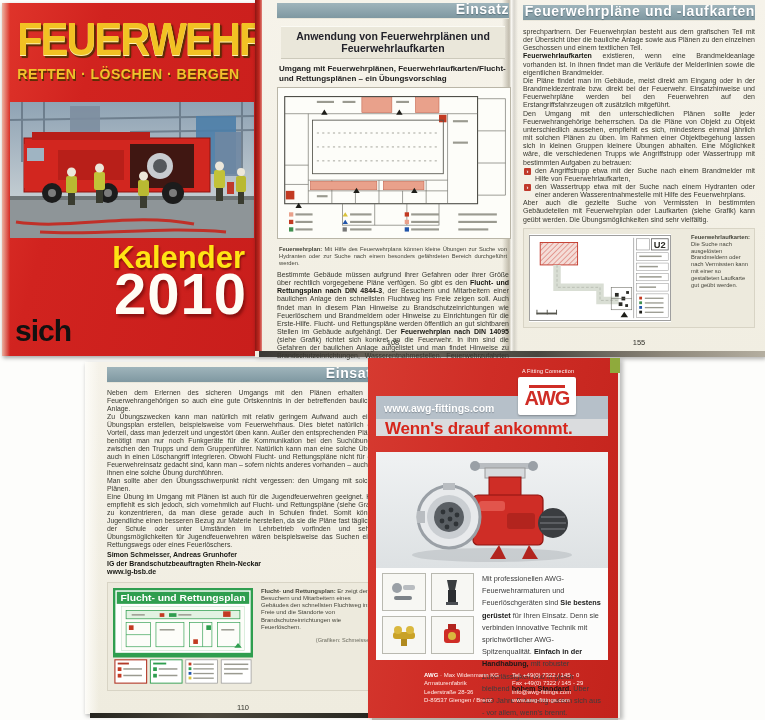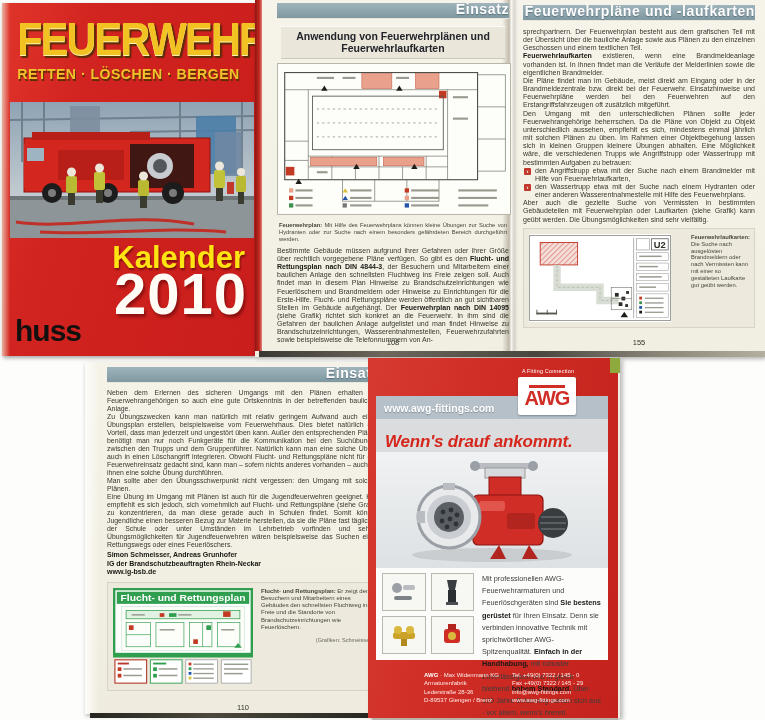--- a/index.html
+++ b/index.html
@@ -123,22 +123,22 @@
   }
   .ad-logo-bar{width:36px;height:3px;background:#cf2d26;margin-bottom:1px;}
   .ad-logo-text{font-size:20px;font-weight:800;color:#cf2d26;letter-spacing:-1px;line-height:18px;}
   .ad-url-band{
     position:absolute;left:8px;right:10px;top:38px;height:23px;background:#b6c0c9;
     display:flex;align-items:center;
   }
   .ad-url{padding-left:8px;font-size:10.5px;font-weight:bold;color:#fff;
     text-shadow:0 1px 1px rgba(60,70,80,.4);}
   .ad-headline-band{
-    position:absolute;left:8px;right:10px;top:61px;height:33px;background:#dadcde;
-    display:flex;align-items:flex-end;font-style:italic;
+    position:absolute;left:8px;right:10px;top:61px;height:17px;background:#dadcde;
+    display:flex;align-items:flex-start;
   }
   .ad-headline{padding-left:9px;font-size:17px;font-weight:800;color:#d6261b;letter-spacing:-.2px;}
   .ad-photo-area{
     position:absolute;left:8px;right:10px;top:94px;height:116px;
     background:linear-gradient(#f0f2f3,#dde1e3);
     display:flex;align-items:center;justify-content:center;overflow:hidden;
   }
   .ad-lower{
     position:absolute;left:8px;right:10px;top:210px;height:92px;background:#fcfcfb;
     display:flex;padding:5px 6px;gap:8px;box-sizing:border-box;
@@ -223,31 +223,32 @@
       <g transform="translate(226,66)">
           <rect x="0" y="8" width="10" height="16" fill="#b9b932" rx="2"></rect>
           <rect x="2" y="24" width="6" height="12" fill="#3a3c30"></rect>
           <circle cx="5" cy="4" r="4" fill="#ece7da"></circle>
         </g>
     </g>
     <rect x="217" y="80" width="7" height="12" fill="#c0392b"></rect>
   </svg>
   <div class="cover-kalender">Kalender</div>
   <div class="cover-year">2010</div>
-  <div class="cover-publisher">huss</div>
+  <div class="cover-publisher">sich</div>
 </div>
 
 <div class="spread-top">
   <div class="book-edge"></div>
   <div class="gutter"></div>
   <div class="page-bottom-strip"></div>
 
   <div class="pageL">
     <div class="banner">Einsatz</div>
     <div class="heading-box">Anwendung von Feuerwehrplänen und Feuerwehrlaufkarten</div>
+    <div class="intro-bold">Umgang mit Feuerwehrplänen, Feuerwehrlaufkarten/Flucht- und Rettungsplänen – ein Übungsvorschlag</div>
     <svg class="figure-108" width="232" height="150" viewBox="0 0 216 140">
       <rect x="0" y="0" width="216" height="140" fill="#fdfdf9"></rect>
       <rect x="6" y="8" width="180" height="100" fill="none" stroke="#4a4a44" stroke-width="1"></rect>
       <g stroke="#6a6a62" stroke-width=".6" fill="none">
         <line x1="186" y1="10" x2="212" y2="10"></line>
           <line x1="186" y1="40" x2="212" y2="40"></line>
         <line x1="186" y1="70" x2="212" y2="70"></line>
           <line x1="186" y1="100" x2="212" y2="100"></line>
         <line x1="212" y1="10" x2="212" y2="100"></line>
         <line x1="6" y1="24" x2="186" y2="24"></line>

